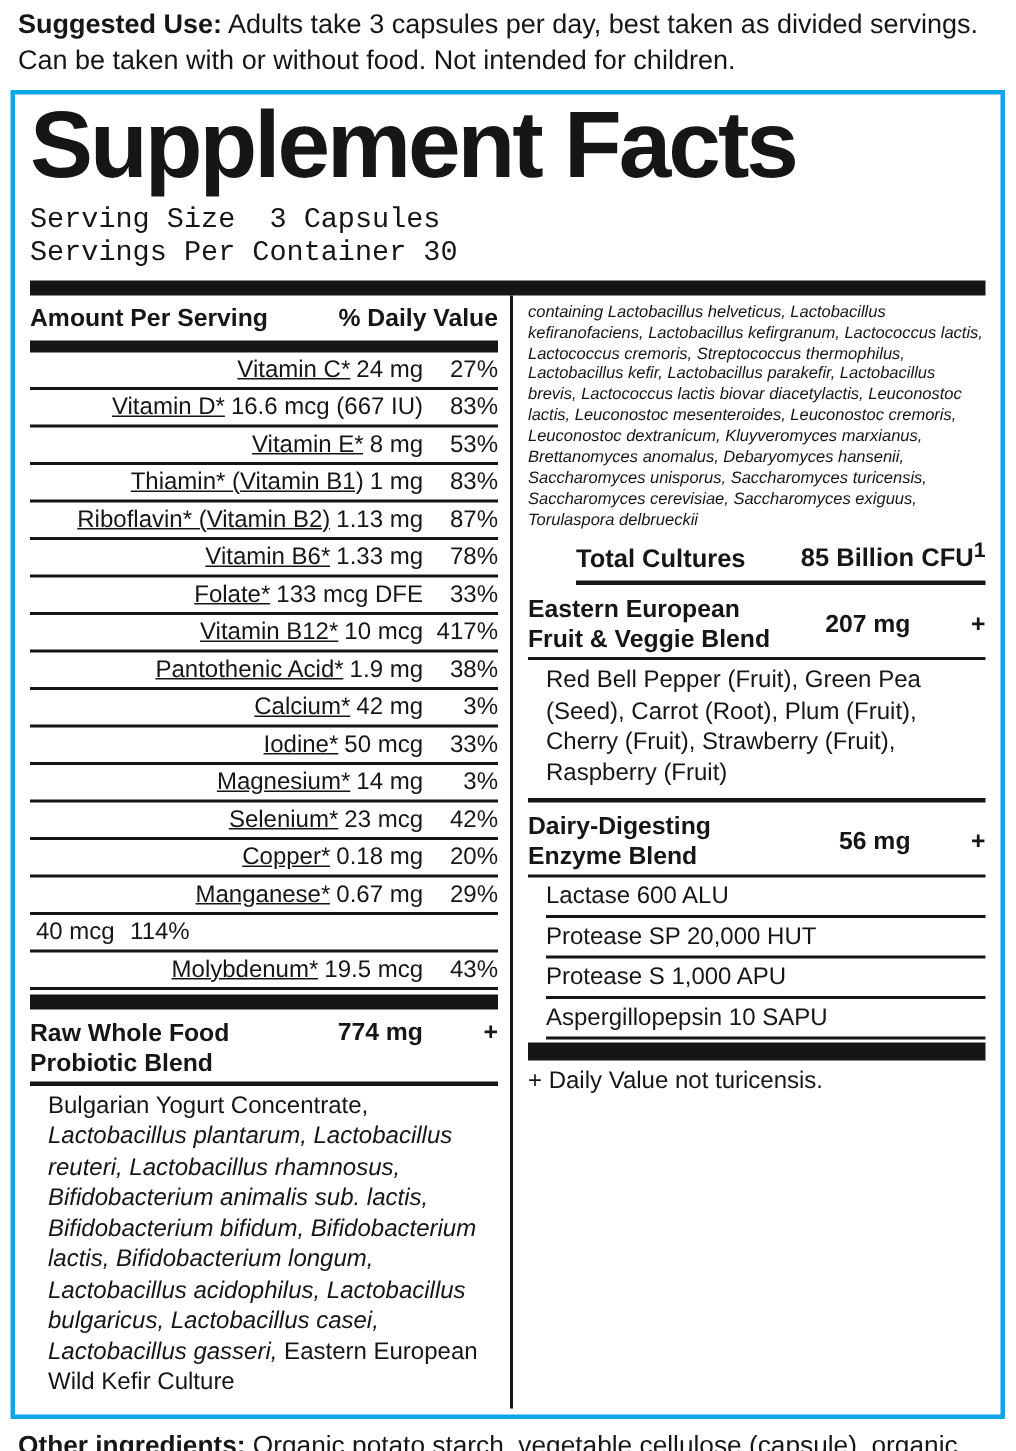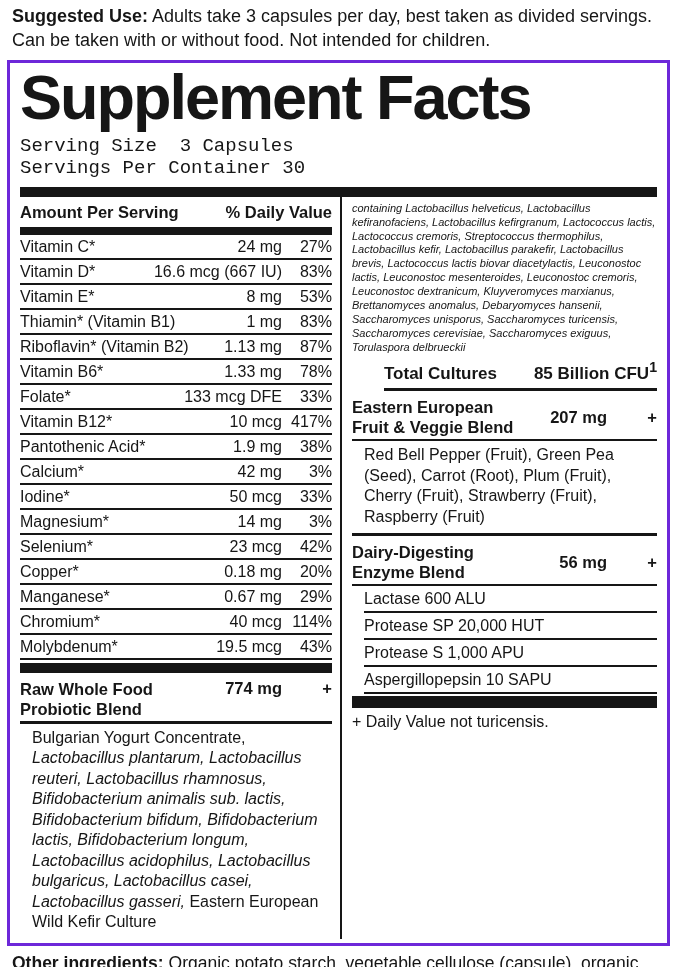--- a/index.html
+++ b/index.html
@@ -11,21 +11,21 @@
   }
   .suggested {
     padding:5px 14px 7px 12px;
     font-size:18px;
     line-height:1.32;
   }
   .suggested b { font-weight:bold; }
 
   .panel {
     margin:0 7px;
-    border:3px solid #6d28d9;
+    border:3px solid #0ea5e9;
     padding:2px 10px 4px 10px;
     box-sizing:border-box;
   }
   .sf-title {
     font-size:63px;
     font-weight:bold;
     letter-spacing:-2px;
     line-height:1.02;
     margin:0 0 6px 0;
     white-space:nowrap;
@@ -55,21 +55,21 @@
   }
   .bar-sub { height:8px; background:#161616; }
 
   .nrow {
     display:flex; align-items:baseline;
     font-size:16px;
     padding:3px 0 2px 0;
     border-bottom:2px solid #161616;
     white-space:nowrap;
   }
-  .nrow .n-name { flex:1; text-align:left; overflow:hidden; }
+  .nrow .n-name { flex:1; text-align:right; overflow:hidden;text-decoration:underline; }
   .nrow .n-amt  { text-align:left; margin-left:4px; }
   .nrow .n-dv   { width:50px; min-width:50px; text-align:right; }
 
   .bar-mid { height:10px; background:#161616; margin-top:3px; }
 
   .blend-head {
     display:flex; align-items:flex-start;
     font-weight:bold; font-size:16.5px;
     padding:6px 0 2px 0;
     border-bottom:3px solid #161616;
@@ -204,21 +204,20 @@
           <span class="n-name">Copper*</span>
           <span class="n-amt">0.18 mg</span>
           <span class="n-dv">20%</span>
         </div>
       <div class="nrow">
           <span class="n-name">Manganese*</span>
           <span class="n-amt">0.67 mg</span>
           <span class="n-dv">29%</span>
         </div>
       <div class="nrow">
-          <span class="n-name">Chromium*</span>
           <span class="n-amt">40 mcg</span>
           <span class="n-dv">114%</span>
         </div>
       <div class="nrow">
           <span class="n-name">Molybdenum*</span>
           <span class="n-amt">19.5 mcg</span>
           <span class="n-dv">43%</span>
         </div>
 
       <div class="bar-mid"></div>

